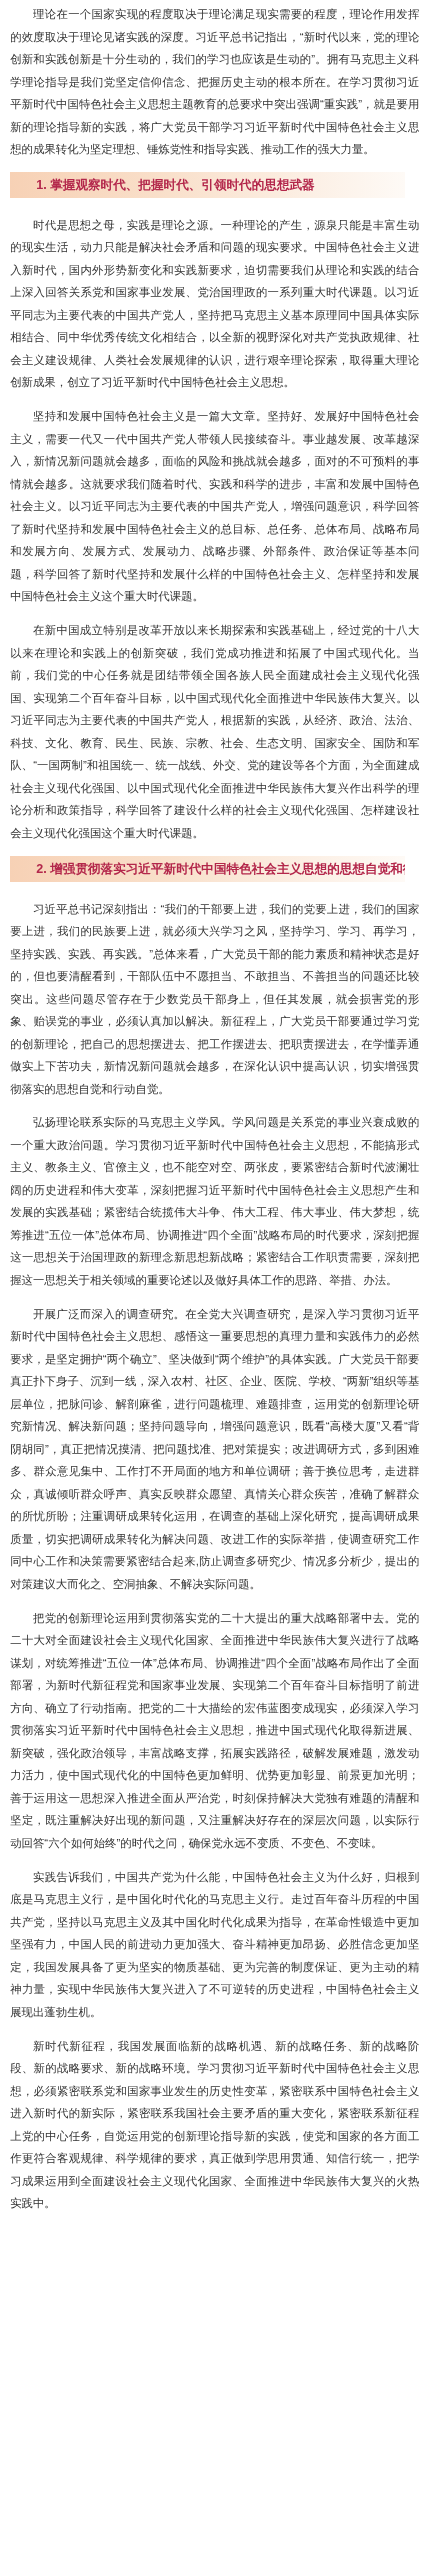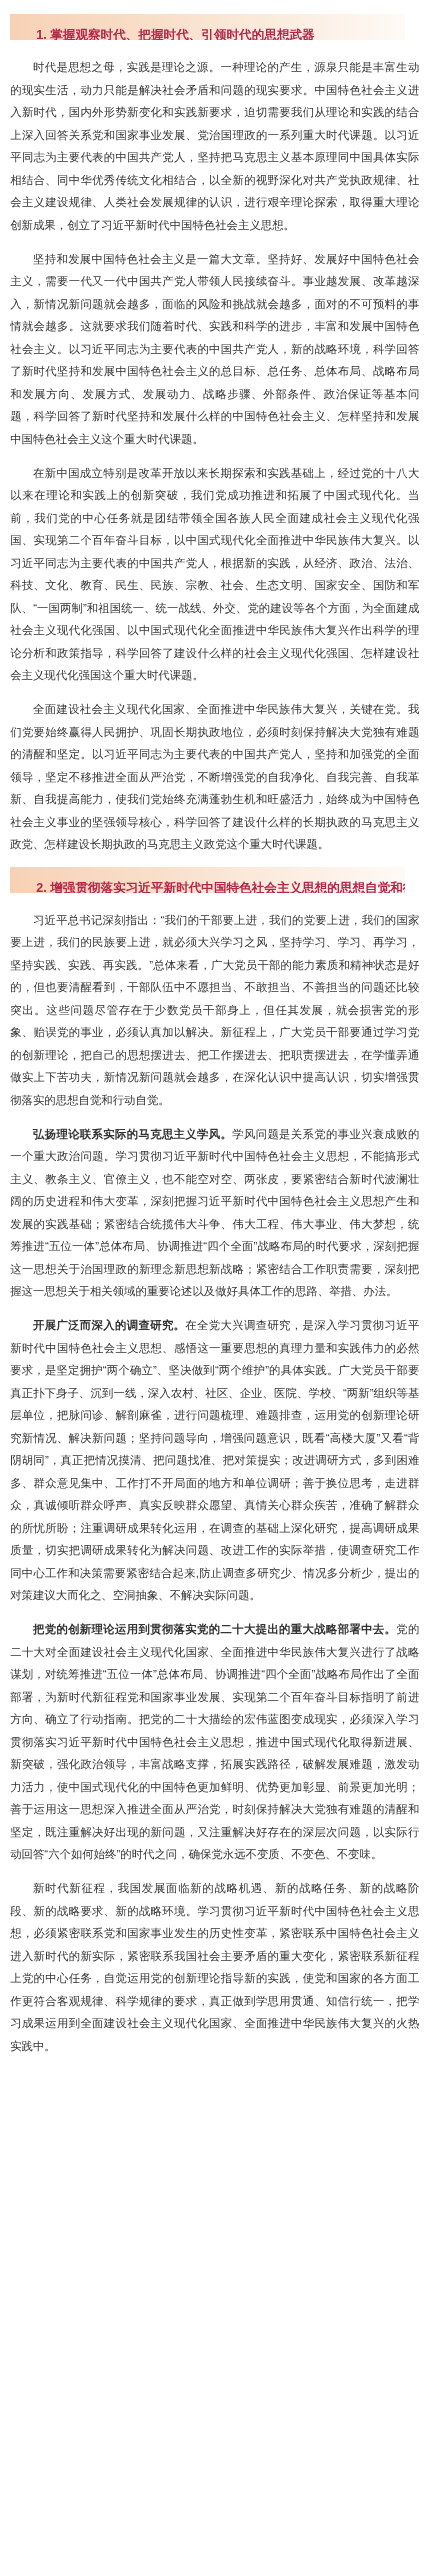--- a/index.html
+++ b/index.html
@@ -17,73 +17,74 @@
   p.para {
     font-size: 11.4px;
     line-height: 22.5px;
     color: #333333;
     text-align: justify;
     text-indent: 2em;
     margin: 0 0 11.4px 0;
     word-break: break-all;
   }
   p.para .lead {
-    font-weight: bold;
+    font-weight: normal;
     color: #333333;
   }
   h2.banner {
     display: block;
     box-sizing: border-box;
     margin: 11.4px 14.4px 16px 0;
-    padding: 8px 6px 0 26px;
+    padding: 0 6px 0 26px;
     height: 26px;
     line-height: 26px;
     font-size: 12.6px;
     font-weight: bold;
     color: #b3274b;
     background: linear-gradient(90deg, #f7d1b5 0%, #f9e0cb 40%, #fefaf6 100%);
     white-space: nowrap;
     overflow: hidden;
   }
 </style>
 </head>
 <body>
 
 <div class="article">
 
+  <p class="para">理论在一个国家实现的程度取决于理论满足现实需要的程度，理论作用发挥的效度取决于理论见诸实践的深度。习近平总书记指出，“新时代以来，党的理论创新和实践创新是十分生动的，我们的学习也应该是生动的”。拥有马克思主义科学理论指导是我们党坚定信仰信念、把握历史主动的根本所在。在学习贯彻习近平新时代中国特色社会主义思想主题教育的总要求中突出强调“重实践”，就是要用新的理论指导新的实践，将广大党员干部学习习近平新时代中国特色社会主义思想的成果转化为坚定理想、锤炼党性和指导实践、推动工作的强大力量。</p>
 
   <h2 class="banner">1. 掌握观察时代、把握时代、引领时代的思想武器</h2>
 
   <p class="para">
     <span>时代是思想之母，实践是理论之源。一种理论的产生，源泉只能是丰富生动的现实生活，动力只能是解决社会矛盾和问题的现实要求。中国特色社会主义进入新时代，国内外形势新变化和实践新要求，迫切需要我们从理论和实践的结合上深入回答关系党和国家事业发展、党治国理政的一系列重大时代课题。以习近平同志为主要代表的中国共产党人，坚持把马克思主义基本原理同中国具体实际相结合、同中华优秀传统文化相结合，以全新的视野深化对共产党执政规律、社会主义建设规律、人类社会发展规律的认识，进行艰辛理论探索，取得重大理论创新成果，创立了习近平新时代中国特色社会主义思想。</span>
   </p>
   <p class="para">
-    <span>坚持和发展中国特色社会主义是一篇大文章。坚持好、发展好中国特色社会主义，需要一代又一代中国共产党人带领人民接续奋斗。事业越发展、改革越深入，新情况新问题就会越多，面临的风险和挑战就会越多，面对的不可预料的事情就会越多。这就要求我们随着时代、实践和科学的进步，丰富和发展中国特色社会主义。以习近平同志为主要代表的中国共产党人，新的战略环境，科学回答了新时代坚持和发展中国特色社会主义的总目标、总任务、总体布局、战略布局和发展方向、发展方式、发展动力、战略步骤、外部条件、政治保证等基本问题，科学回答了新时代坚持和发展什么样的中国特色社会主义、怎样坚持和发展中国特色社会主义这个重大时代课题。</span>
+    <span>坚持和发展中国特色社会主义是一篇大文章。坚持好、发展好中国特色社会主义，需要一代又一代中国共产党人带领人民接续奋斗。事业越发展、改革越深入，新情况新问题就会越多，面临的风险和挑战就会越多，面对的不可预料的事情就会越多。这就要求我们随着时代、实践和科学的进步，丰富和发展中国特色社会主义。以习近平同志为主要代表的中国共产党人，增强问题意识，科学回答了新时代坚持和发展中国特色社会主义的总目标、总任务、总体布局、战略布局和发展方向、发展方式、发展动力、战略步骤、外部条件、政治保证等基本问题，科学回答了新时代坚持和发展什么样的中国特色社会主义、怎样坚持和发展中国特色社会主义这个重大时代课题。</span>
   </p>
   <p class="para">
     <span>在新中国成立特别是改革开放以来长期探索和实践基础上，经过党的十八大以来在理论和实践上的创新突破，我们党成功推进和拓展了中国式现代化。当前，我们党的中心任务就是团结带领全国各族人民全面建成社会主义现代化强国、实现第二个百年奋斗目标，以中国式现代化全面推进中华民族伟大复兴。以习近平同志为主要代表的中国共产党人，根据新的实践，从经济、政治、法治、科技、文化、教育、民生、民族、宗教、社会、生态文明、国家安全、国防和军队、“一国两制”和祖国统一、统一战线、外交、党的建设等各个方面，为全面建成社会主义现代化强国、以中国式现代化全面推进中华民族伟大复兴作出科学的理论分析和政策指导，科学回答了建设什么样的社会主义现代化强国、怎样建设社会主义现代化强国这个重大时代课题。</span>
-  </p>
-  <p class="para">
-    <span>全面建设社会主义现代化国家、全面推进中华民族伟大复兴，关键在党。我们党要始终赢得人民拥护、巩固长期执政地位，必须时刻保持解决大党独有难题的清醒和坚定。以习近平同志为主要代表的中国共产党人，坚持和加强党的全面领导，坚定不移推进全面从严治党，不断增强党的自我净化、自我完善、自我革新、自我提高能力，使我们党始终充满蓬勃生机和旺盛活力，始终成为中国特色社会主义事业的坚强领导核心，科学回答了建设什么样的长期执政的马克思主义政党、怎样建设长期执政的马克思主义政党这个重大时代课题。</span>
   </p>
 
   <h2 class="banner">2. 增强贯彻落实习近平新时代中国特色社会主义思想的思想自觉和行动自觉</h2>
 
   <p class="para">
     <span>习近平总书记深刻指出：“我们的干部要上进，我们的党要上进，我们的国家要上进，我们的民族要上进，就必须大兴学习之风，坚持学习、学习、再学习，坚持实践、实践、再实践。”总体来看，广大党员干部的能力素质和精神状态是好的，但也要清醒看到，干部队伍中不愿担当、不敢担当、不善担当的问题还比较突出。这些问题尽管存在于少数党员干部身上，但任其发展，就会损害党的形象、贻误党的事业，必须认真加以解决。新征程上，广大党员干部要通过学习党的创新理论，把自己的思想摆进去、把工作摆进去、把职责摆进去，在学懂弄通做实上下苦功夫，新情况新问题就会越多，在深化认识中提高认识，切实增强贯彻落实的思想自觉和行动自觉。</span>
   </p>
   <p class="para">
     <strong class="lead">弘扬理论联系实际的马克思主义学风。</strong><span>学风问题是关系党的事业兴衰成败的一个重大政治问题。学习贯彻习近平新时代中国特色社会主义思想，不能搞形式主义、教条主义、官僚主义，也不能空对空、两张皮，要紧密结合新时代波澜壮阔的历史进程和伟大变革，深刻把握习近平新时代中国特色社会主义思想产生和发展的实践基础；紧密结合统揽伟大斗争、伟大工程、伟大事业、伟大梦想，统筹推进“五位一体”总体布局、协调推进“四个全面”战略布局的时代要求，深刻把握这一思想关于治国理政的新理念新思想新战略；紧密结合工作职责需要，深刻把握这一思想关于相关领域的重要论述以及做好具体工作的思路、举措、办法。</span>
   </p>
   <p class="para">
     <strong class="lead">开展广泛而深入的调查研究。</strong><span>在全党大兴调查研究，是深入学习贯彻习近平新时代中国特色社会主义思想、感悟这一重要思想的真理力量和实践伟力的必然要求，是坚定拥护“两个确立”、坚决做到“两个维护”的具体实践。广大党员干部要真正扑下身子、沉到一线，深入农村、社区、企业、医院、学校、“两新”组织等基层单位，把脉问诊、解剖麻雀，进行问题梳理、难题排查，运用党的创新理论研究新情况、解决新问题；坚持问题导向，增强问题意识，既看“高楼大厦”又看“背阴胡同”，真正把情况摸清、把问题找准、把对策提实；改进调研方式，多到困难多、群众意见集中、工作打不开局面的地方和单位调研；善于换位思考，走进群众，真诚倾听群众呼声、真实反映群众愿望、真情关心群众疾苦，准确了解群众的所忧所盼；注重调研成果转化运用，在调查的基础上深化研究，提高调研成果质量，切实把调研成果转化为解决问题、改进工作的实际举措，使调查研究工作同中心工作和决策需要紧密结合起来,防止调查多研究少、情况多分析少，提出的对策建议大而化之、空洞抽象、不解决实际问题。</span>
   </p>
   <p class="para">
     <strong class="lead">把党的创新理论运用到贯彻落实党的二十大提出的重大战略部署中去。</strong><span>党的二十大对全面建设社会主义现代化国家、全面推进中华民族伟大复兴进行了战略谋划，对统筹推进“五位一体”总体布局、协调推进“四个全面”战略布局作出了全面部署，为新时代新征程党和国家事业发展、实现第二个百年奋斗目标指明了前进方向、确立了行动指南。把党的二十大描绘的宏伟蓝图变成现实，必须深入学习贯彻落实习近平新时代中国特色社会主义思想，推进中国式现代化取得新进展、新突破，强化政治领导，丰富战略支撑，拓展实践路径，破解发展难题，激发动力活力，使中国式现代化的中国特色更加鲜明、优势更加彰显、前景更加光明；善于运用这一思想深入推进全面从严治党，时刻保持解决大党独有难题的清醒和坚定，既注重解决好出现的新问题，又注重解决好存在的深层次问题，以实际行动回答“六个如何始终”的时代之问，确保党永远不变质、不变色、不变味。</span>
   </p>
 
 
   <p class="para">
+    <span>实践告诉我们，中国共产党为什么能，中国特色社会主义为什么好，归根到底是马克思主义行，是中国化时代化的马克思主义行。走过百年奋斗历程的中国共产党，坚持以马克思主义及其中国化时代化成果为指导，在革命性锻造中更加坚强有力，中国人民的前进动力更加强大、奋斗精神更加昂扬、必胜信念更加坚定，我国发展具备了更为坚实的物质基础、更为完善的制度保证、更为主动的精神力量，实现中华民族伟大复兴进入了不可逆转的历史进程，中国特色社会主义展现出蓬勃生机。</span>
+  </p>
+  <p class="para">
     <span>新时代新征程，我国发展面临新的战略机遇、新的战略任务、新的战略阶段、新的战略要求、新的战略环境。学习贯彻习近平新时代中国特色社会主义思想，必须紧密联系党和国家事业发生的历史性变革，紧密联系中国特色社会主义进入新时代的新实际，紧密联系我国社会主要矛盾的重大变化，紧密联系新征程上党的中心任务，自觉运用党的创新理论指导新的实践，使党和国家的各方面工作更符合客观规律、科学规律的要求，真正做到学思用贯通、知信行统一，把学习成果运用到全面建设社会主义现代化国家、全面推进中华民族伟大复兴的火热实践中。</span>
   </p>
 
 </div>
 
 
 </body></html>

